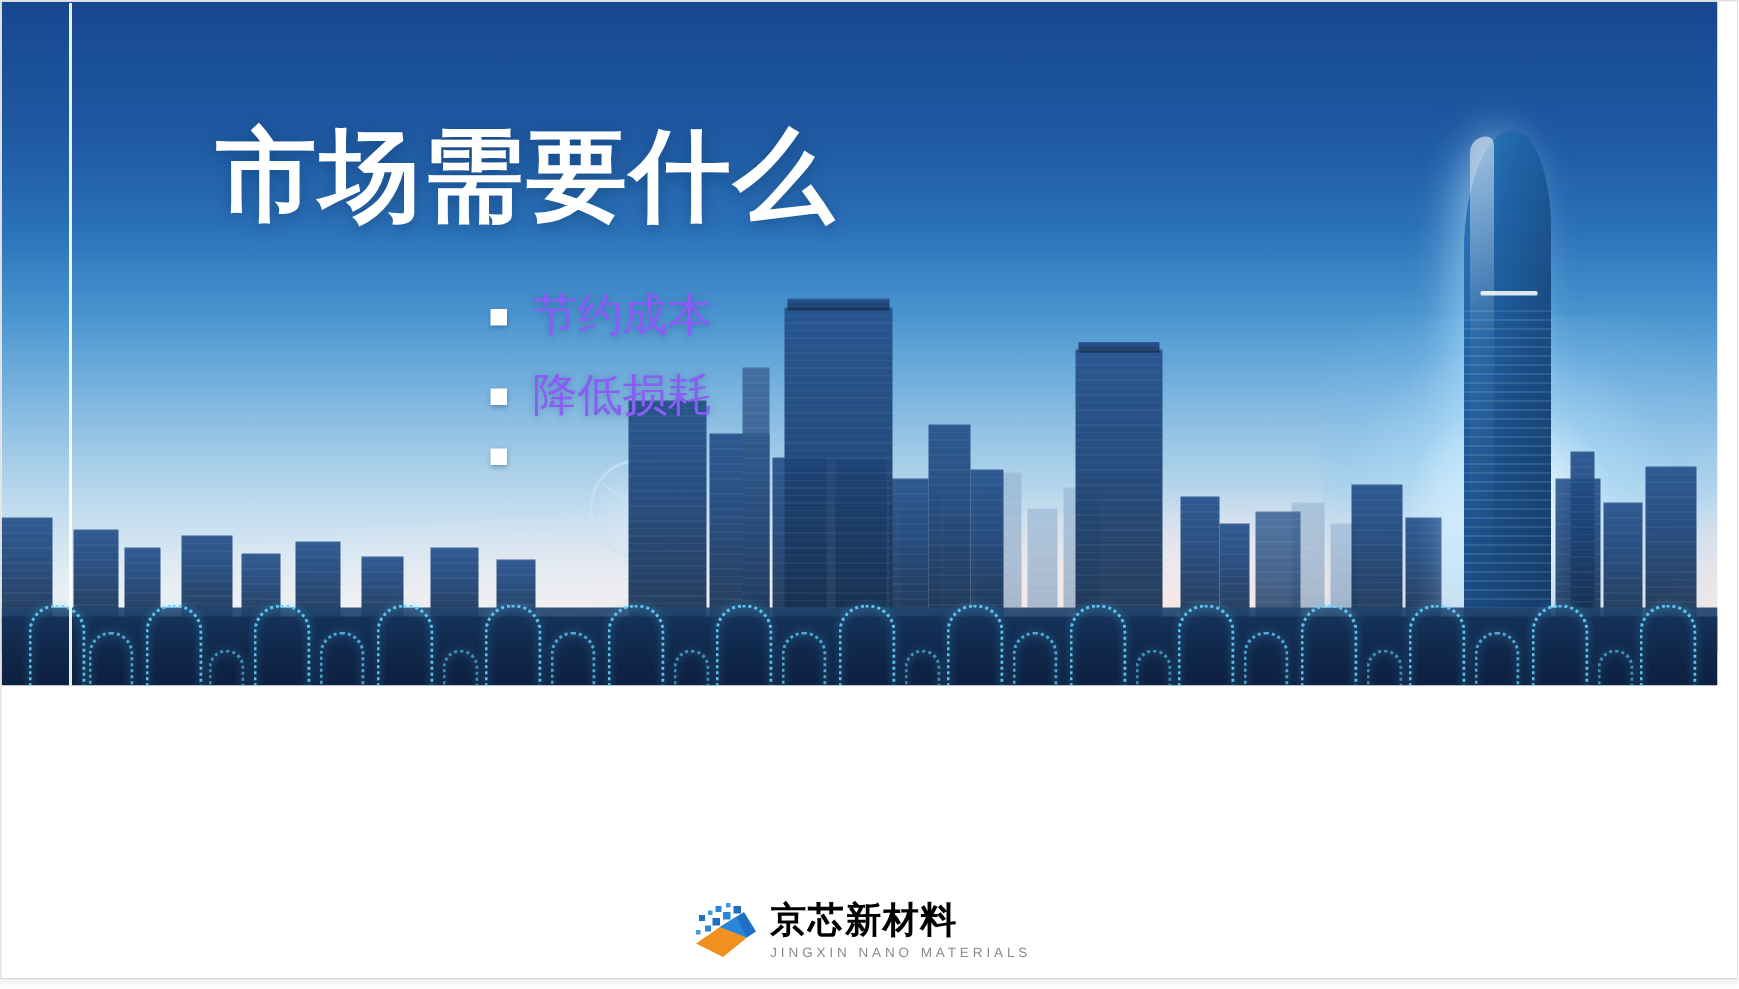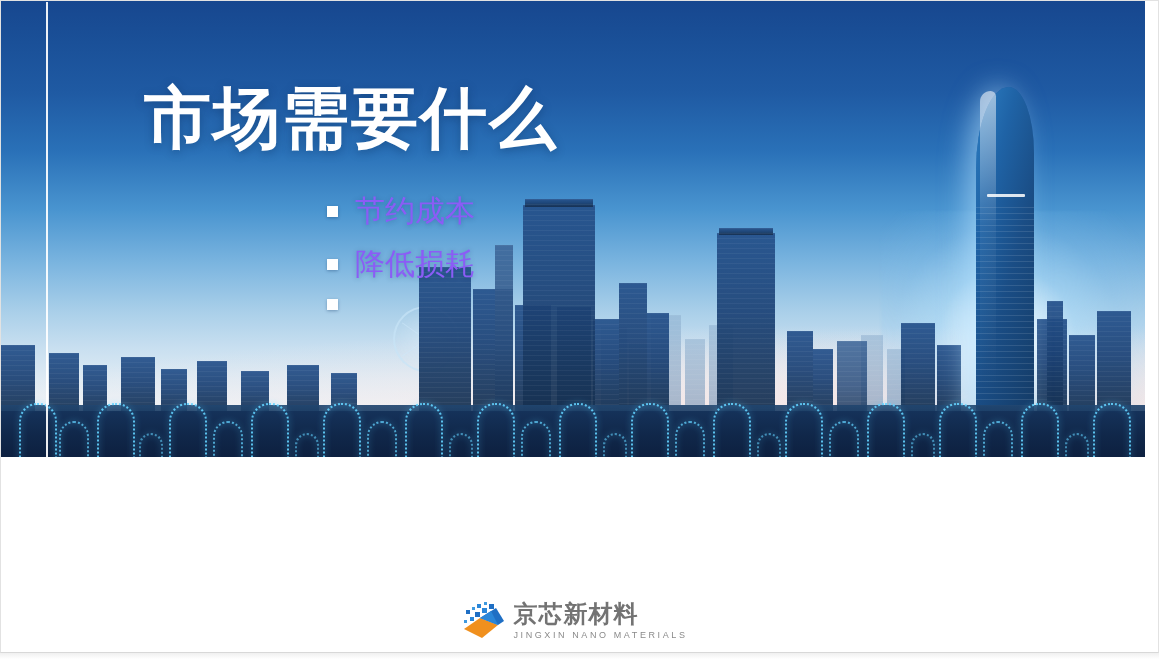--- a/index.html
+++ b/index.html
@@ -174,21 +174,21 @@
 
   
   #footer{
     position:absolute;left:1px;top:590px;width:1144px;height:62px;
     background:#ffffff;display:flex;align-items:center;justify-content:center;
   }
   #logo{display:flex;align-items:center;}
   #logo-mark{position:relative;width:46px;height:40px;margin-right:9px;flex:0 0 auto;}
   #logo-wordmark{display:flex;flex-direction:column;justify-content:center;}
   #logo-cn{
-    font-size:24px;font-weight:bold;color:#737373;letter-spacing:1px;
+    font-size:24px;font-weight:bold;color:#000000;letter-spacing:1px;
     line-height:1;white-space:nowrap;
   }
   #logo-en{
     font-size:9px;color:#8a8a8a;letter-spacing:2.6px;
     margin-top:4px;white-space:nowrap;
   }
 </style>
 </head>
 <body>
 

